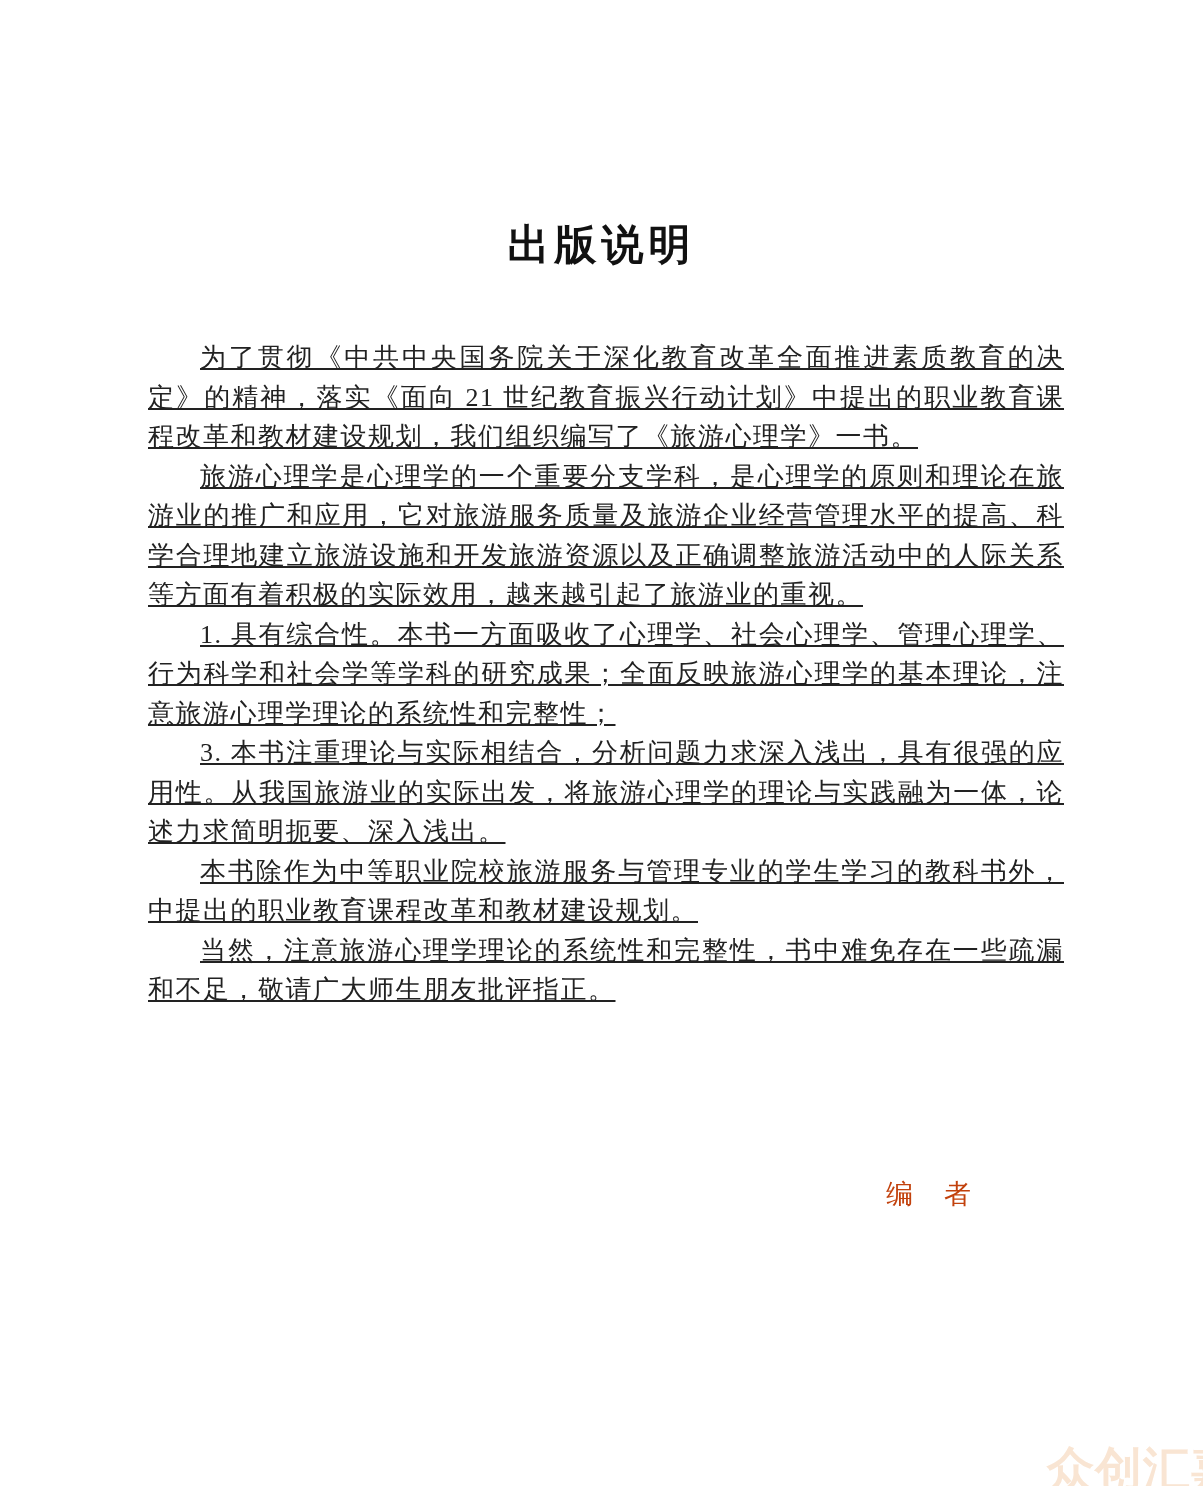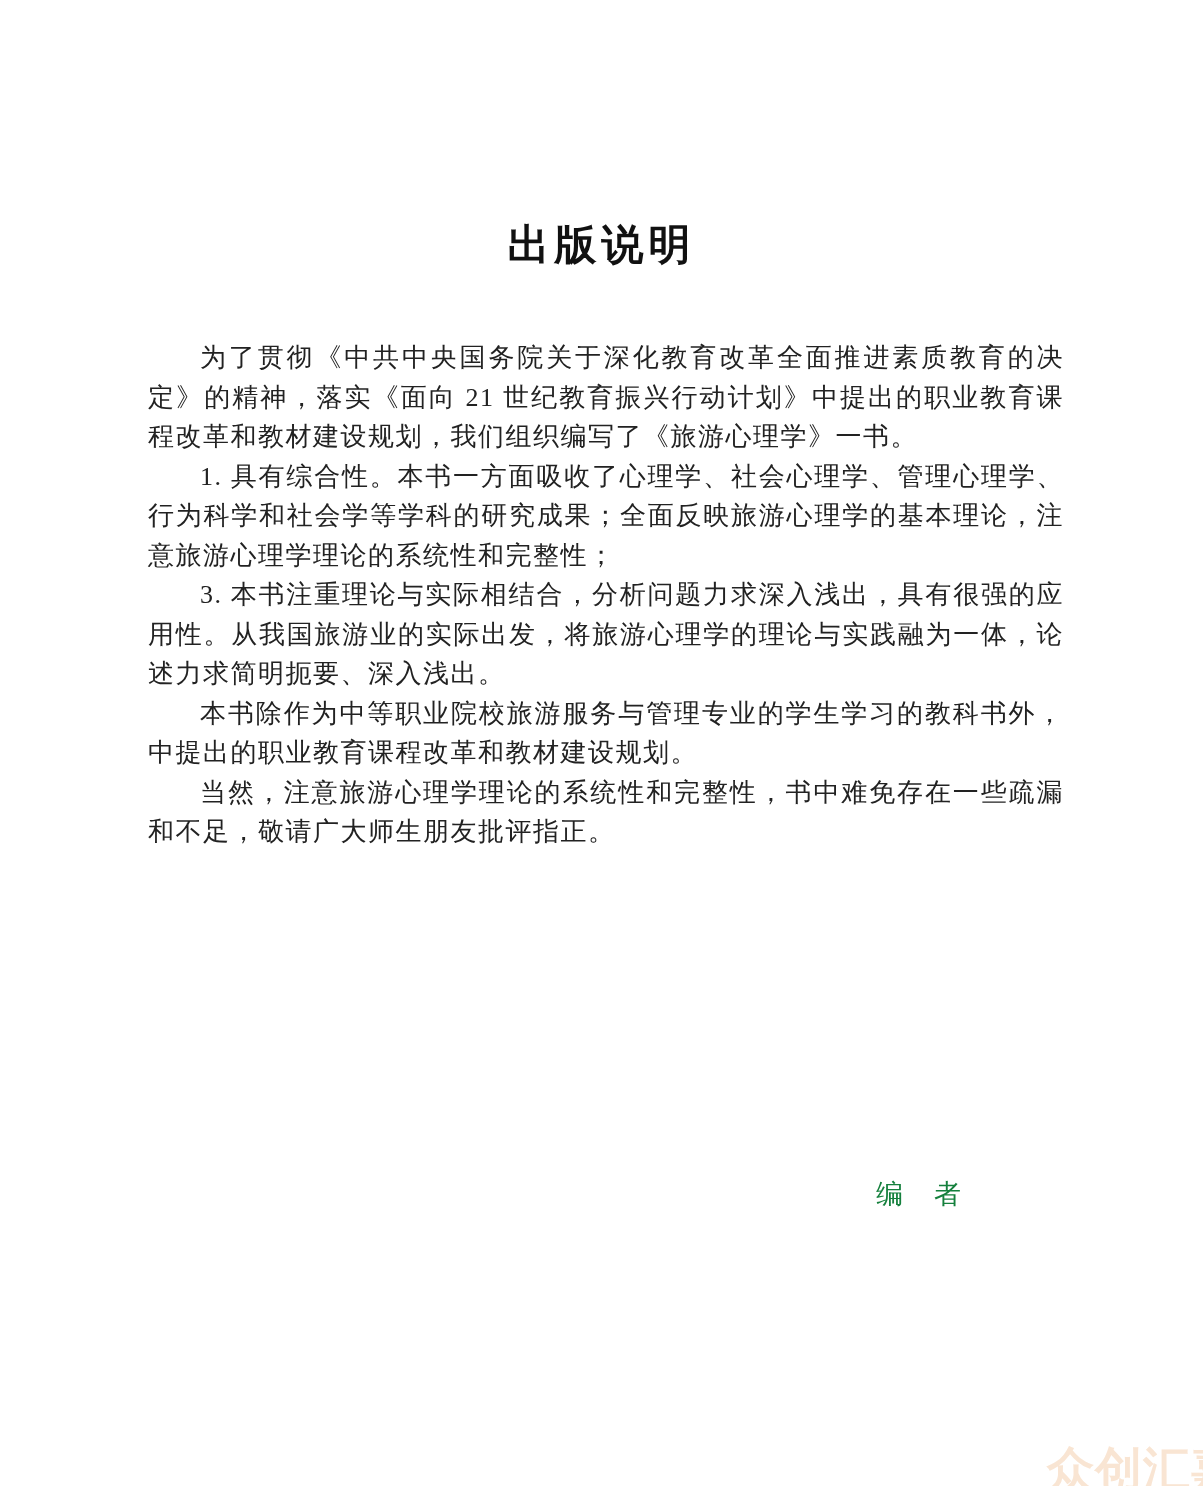--- a/index.html
+++ b/index.html
@@ -28,31 +28,32 @@
     position: absolute;
     top: 338px;
     left: 148px;
     width: 916px;
     font-size: 26px;
     line-height: 39.5px;
     color: #222222;
     letter-spacing: 1.5px;
     text-align: justify;
     text-justify: inter-ideograph;
+    text-decoration: underline;
   }
   .body-text p {
     text-indent: 2em;
   }
   .signature {
     position: absolute;
     top: 1180px;
-    right: 240px;
+    right: 230px;
     font-size: 27px;
     letter-spacing: 2px;
-    color: #15803d;
+    color: #c2410c;
     line-height: 1.1;
     white-space: nowrap;
   }
   .watermark {
     position: absolute;
     top: 1445px;
     left: 1047px;
     font-family: "Liberation Sans", "DejaVu Sans", sans-serif;
     font-size: 47px;
     font-weight: 700;
@@ -64,20 +65,21 @@
 </style>
 </head>
 <body>
 
 <div class="page">
 
   <h1 class="title">出版说明</h1>
 
   <div class="body-text">
     <p>为了贯彻《中共中央国务院关于深化教育改革全面推进素质教育的决定》的精神，落实《面向 21 世纪教育振兴行动计划》中提出的职业教育课程改革和教材建设规划，我们组织编写了《旅游心理学》一书。</p>
+    <p>旅游心理学是心理学的一个重要分支学科，是心理学的原则和理论在旅游业的推广和应用，它对旅游服务质量及旅游企业经营管理水平的提高、科学合理地建立旅游设施和开发旅游资源以及正确调整旅游活动中的人际关系等方面有着积极的实际效用，越来越引起了旅游业的重视。</p>
     <p>1. 具有综合性。本书一方面吸收了心理学、社会心理学、管理心理学、行为科学和社会学等学科的研究成果；全面反映旅游心理学的基本理论，注意旅游心理学理论的系统性和完整性；</p>
     <p>3. 本书注重理论与实际相结合，分析问题力求深入浅出，具有很强的应用性。从我国旅游业的实际出发，将旅游心理学的理论与实践融为一体，论述力求简明扼要、深入浅出。</p>
     <p>本书除作为中等职业院校旅游服务与管理专业的学生学习的教科书外，中提出的职业教育课程改革和教材建设规划。</p>
     <p>当然，注意旅游心理学理论的系统性和完整性，书中难免存在一些疏漏和不足，敬请广大师生朋友批评指正。</p>
   </div>
 
   <div class="signature">编　者</div>
 
   <div class="watermark">众创汇嘉</div>
 

